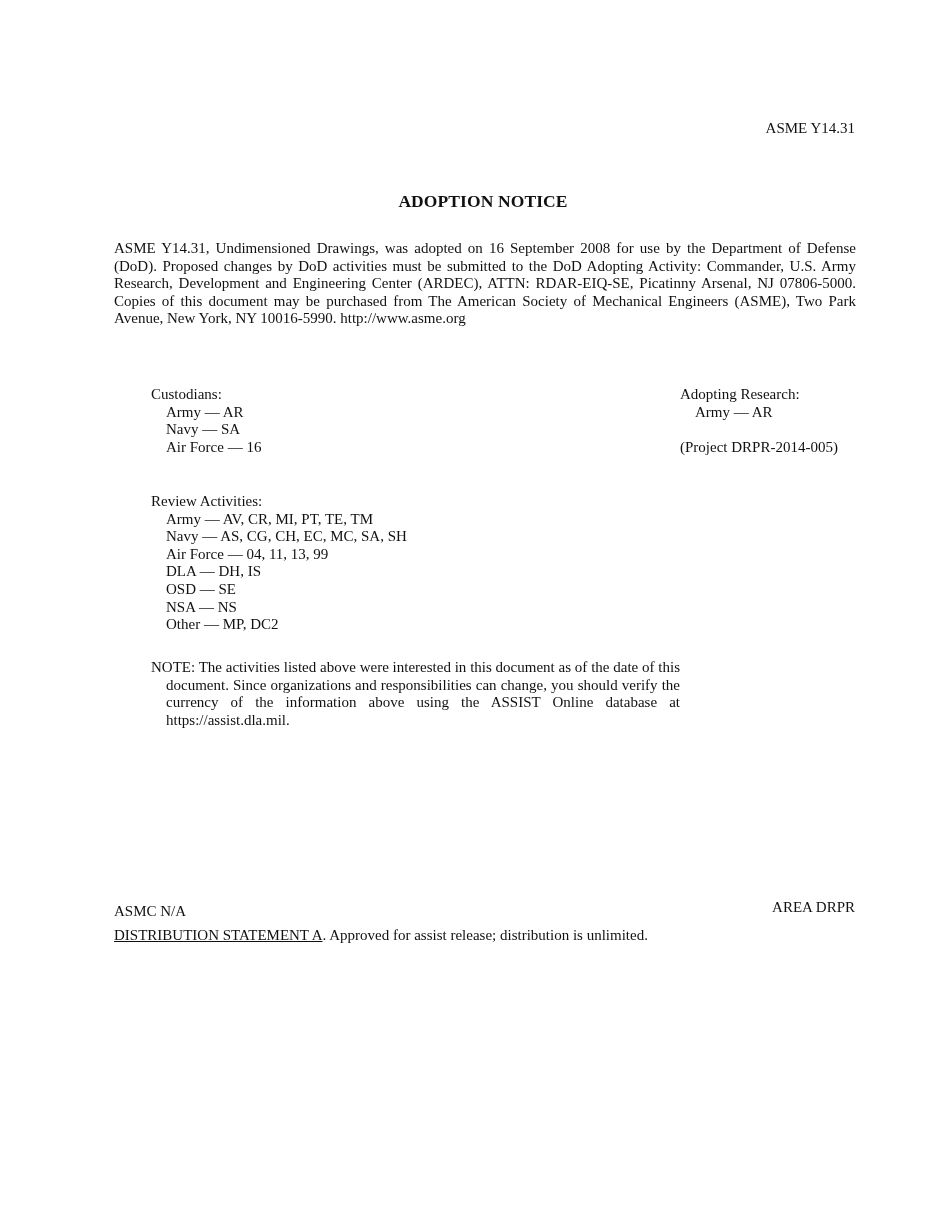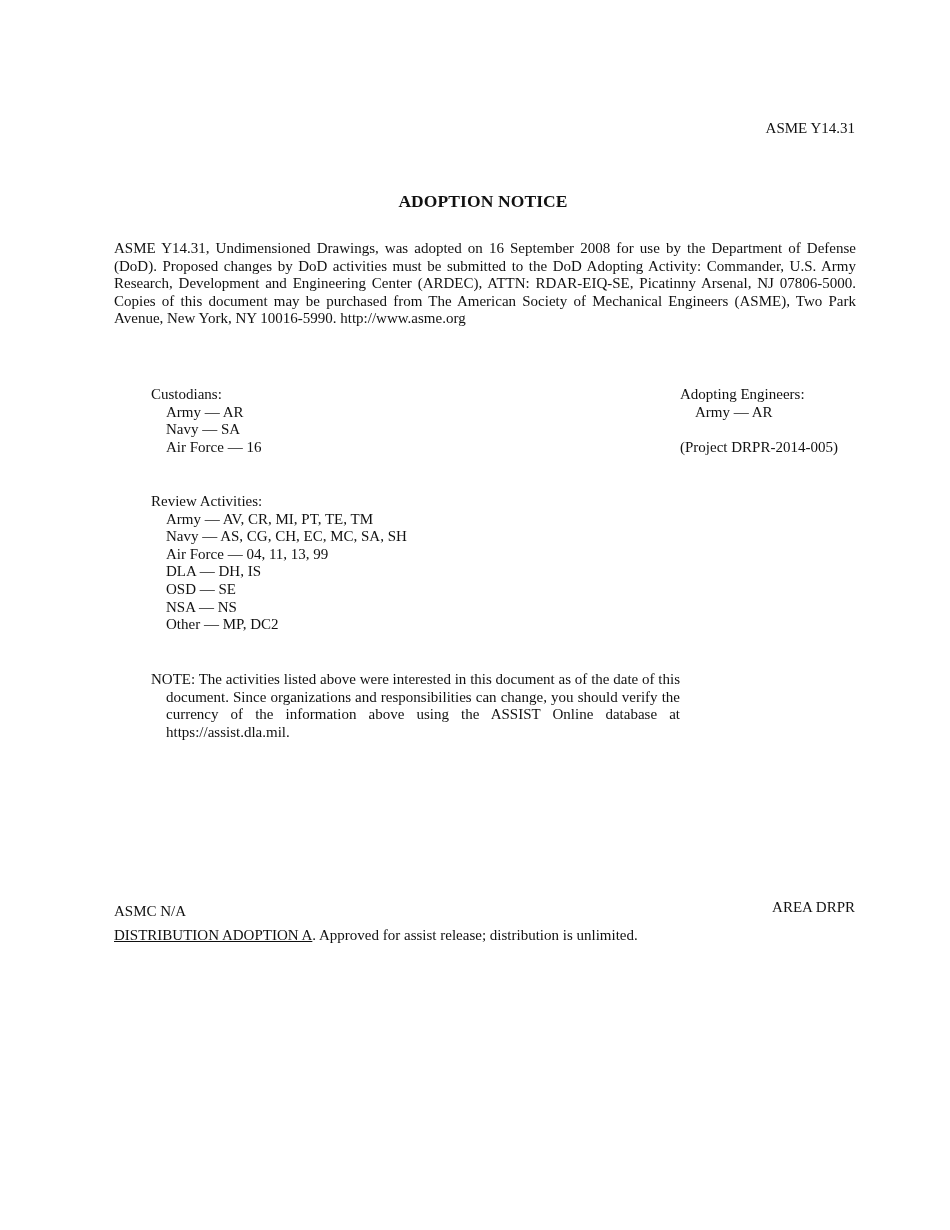--- a/index.html
+++ b/index.html
@@ -65,21 +65,20 @@
       left: 151px;
       width: 529px;
       top: 659px;
       font-size: 15px;
       line-height: 17.6px;
       text-align: justify;
       padding-left: 15px;
       text-indent: -15px;
       box-sizing: border-box;
       width: 529px;
-      margin-top: 12px;
     }
     .footer-left {
       position: absolute;
       left: 114px;
       top: 903px;
       font-size: 15px;
     }
     .footer-right {
       position: absolute;
       right: 95px;
@@ -107,21 +106,21 @@
   <div class="intro">ASME Y14.31, Undimensioned Drawings, was adopted on 16 September 2008 for use by the Department of Defense (DoD). Proposed changes by DoD activities must be submitted to the DoD Adopting Activity: Commander, U.S. Army Research, Development and Engineering Center (ARDEC), ATTN: RDAR-EIQ-SE, Picatinny Arsenal, NJ 07806-5000. Copies of this document may be purchased from The American Society of Mechanical Engineers (ASME), Two Park Avenue, New York, NY 10016-5990. http://www.asme.org</div>
 
   <div class="block custodians">
     <span class="line">Custodians:</span>
     <span class="line indent">Army — AR</span>
     <span class="line indent">Navy — SA</span>
     <span class="line indent">Air Force — 16</span>
   </div>
 
   <div class="block adopting">
-    <span class="line">Adopting Engineers:</span>
+    <span class="line">Adopting Research:</span>
     <span class="line indent">Army — AR</span>
     <div class="gap"></div>
     <span class="line">(Project DRPR-2014-005)</span>
   </div>
 
   <div class="block review">
     <span class="line">Review Activities:</span>
     <span class="line indent">Army — AV, CR, MI, PT, TE, TM</span>
     <span class="line indent">Navy — AS, CG, CH, EC, MC, SA, SH</span>
     <span class="line indent">Air Force — 04, 11, 13, 99</span>
@@ -130,16 +129,16 @@
     <span class="line indent">NSA — NS</span>
     <span class="line indent">Other — MP, DC2</span>
   </div>
 
   <div class="note">NOTE: The activities listed above were interested in this document as of the date of this document. Since organizations and responsibilities can change, you should verify the currency of the information above using the ASSIST Online database at https://assist.dla.mil.</div>
 
   <div class="footer-left">ASMC N/A</div>
   <div class="footer-right">AREA DRPR</div>
 
   <div class="distribution">
-    <span class="u">DISTRIBUTION ADOPTION A</span><span>. Approved for assist release; distribution is unlimited.</span>
+    <span class="u">DISTRIBUTION STATEMENT A</span><span>. Approved for assist release; distribution is unlimited.</span>
   </div>
 
 </div>
 
 </body></html>

